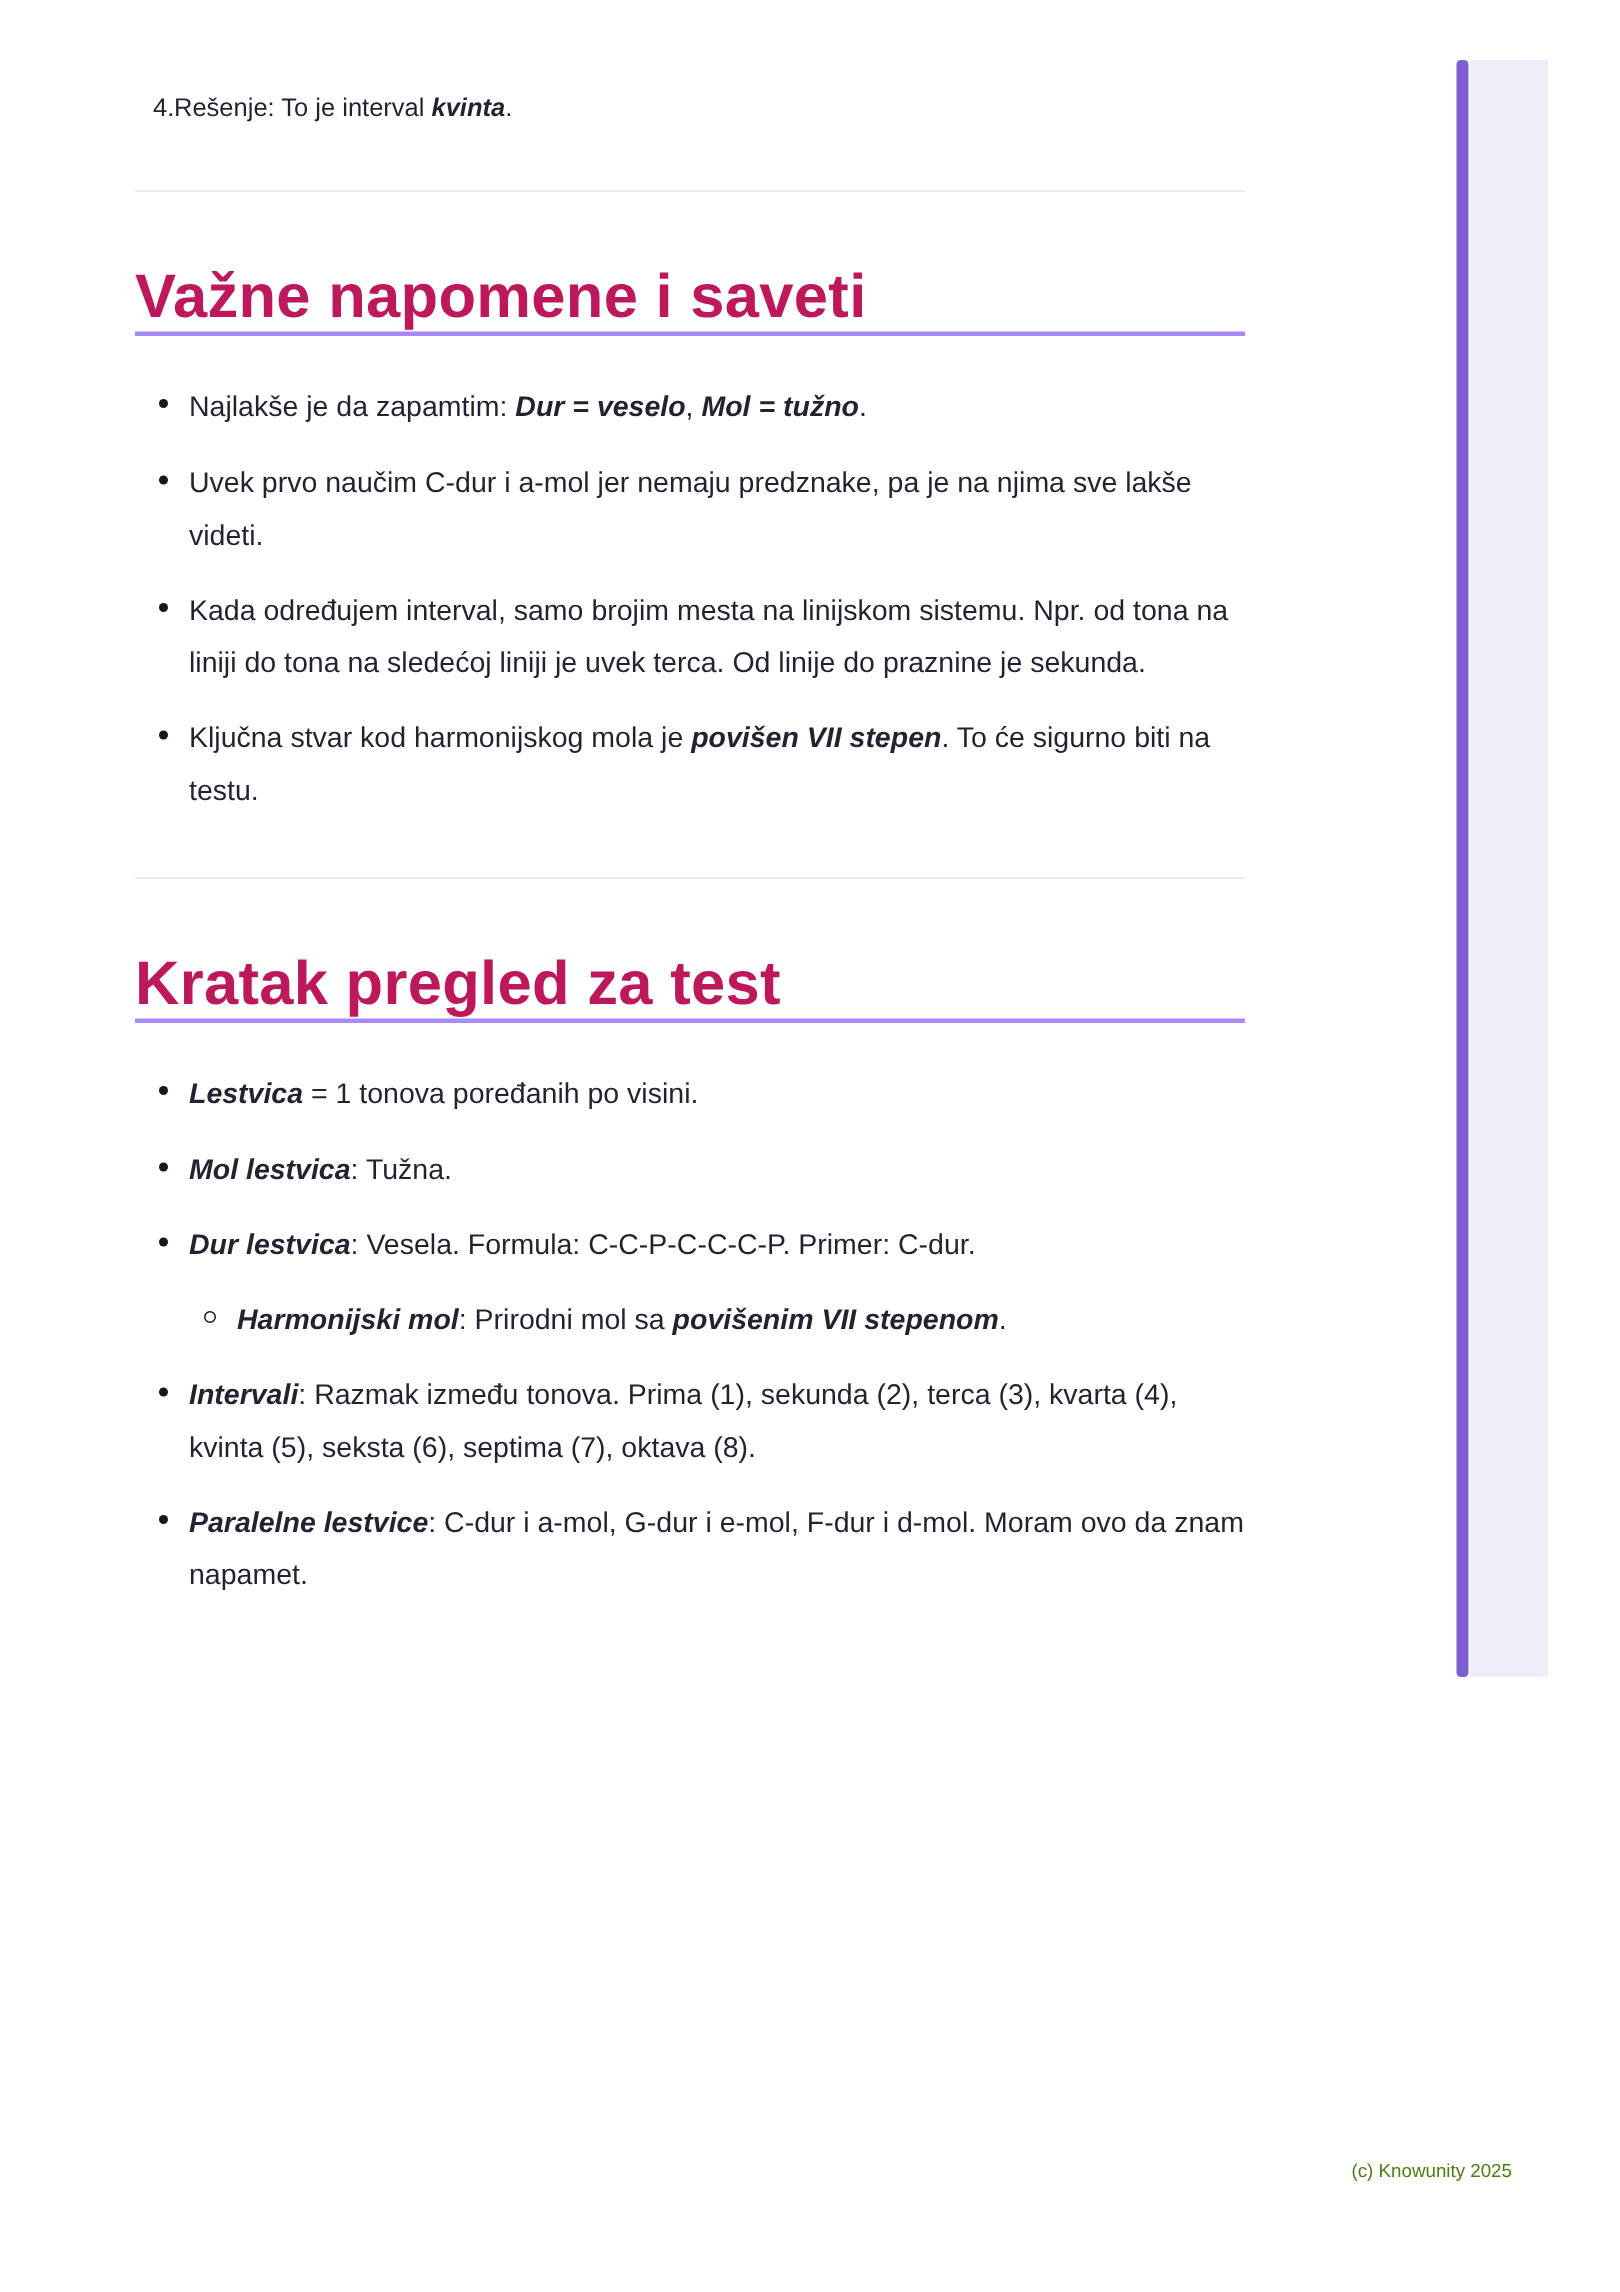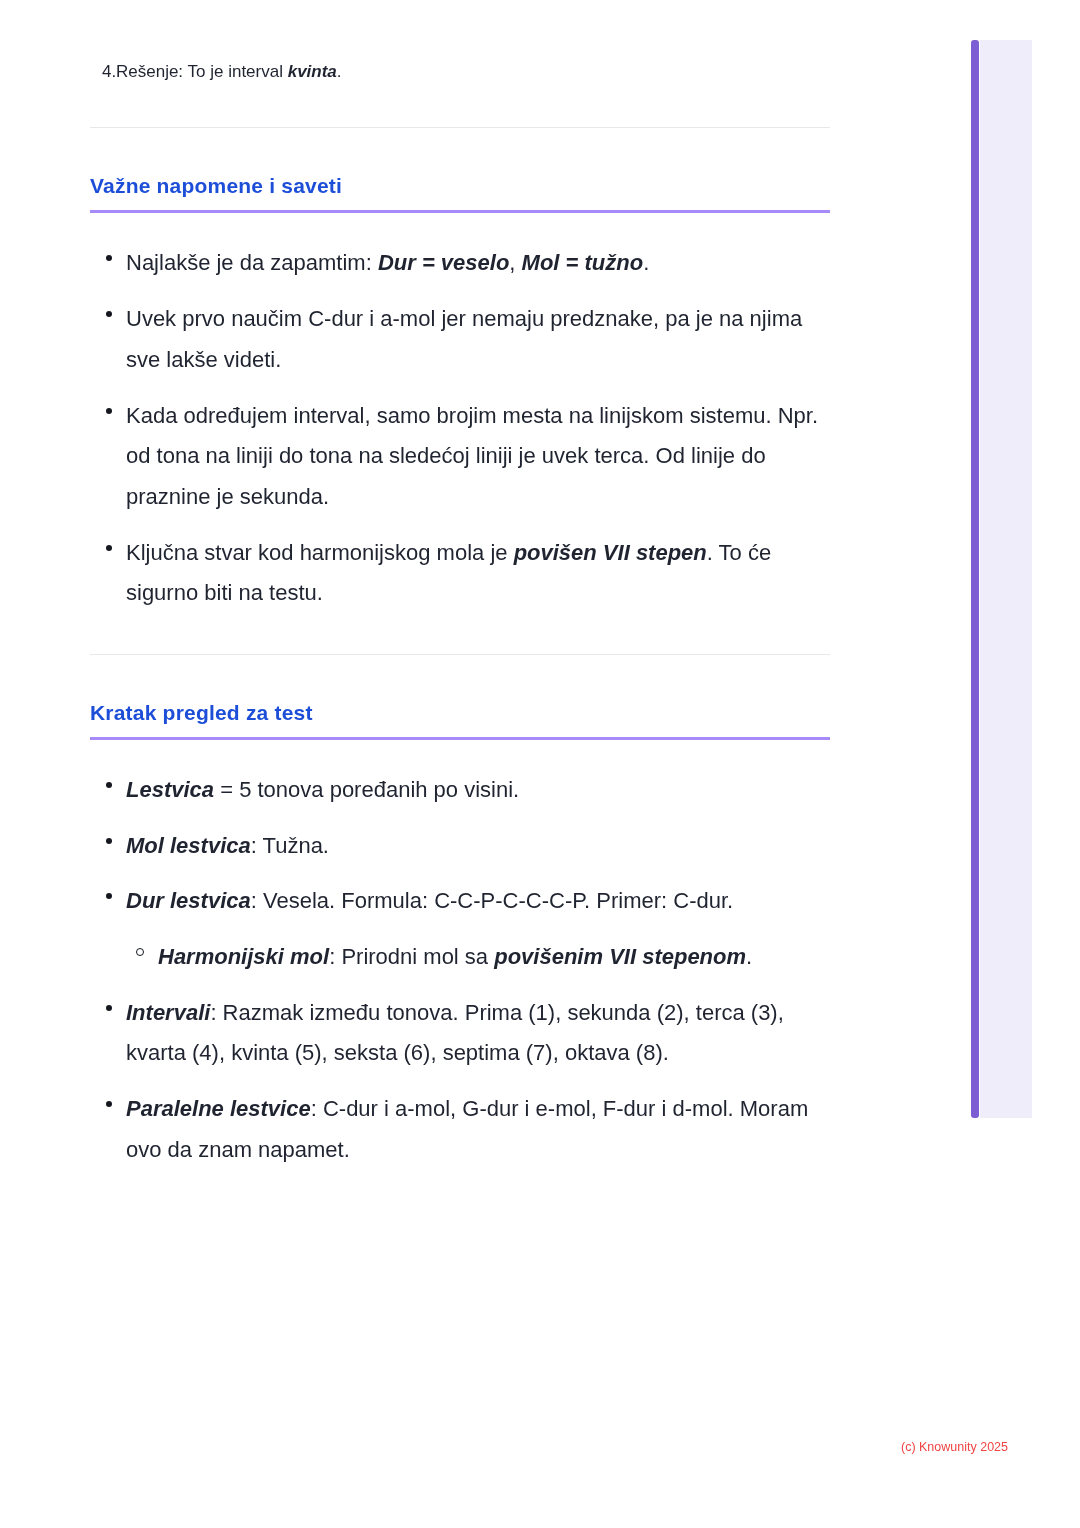--- a/index.html
+++ b/index.html
@@ -25,34 +25,33 @@
     display:flex;
   }
   .numbered-item .num { width:26px; flex:0 0 auto; padding-left:12px; }
   .divider {
     border:none;
     border-top:1px solid #e7e7ec;
     margin:40px 0 0 0;
   }
   .section-title {
     margin-top:46px;
-    font-size:21px;
+    font-size:41px;
     font-weight:700;
-    color:#1d4ed8;
-    padding-bottom:12px;
+    color:#be185d;
     border-bottom:3px solid #a78bfa;
     letter-spacing:0.2px;
   }
   ul.bullets {
     list-style:none;
     margin-top:30px;
   }
   ul.bullets li {
     position:relative;
-    font-size:22px;
+    font-size:19px;
     line-height:1.85;
     margin-bottom:15px;
   }
   .li-l1 { padding-left:36px; }
   .li-l1::before {
     content:"";
     position:absolute;
     left:16px; top:12px;
     width:6px; height:6px;
     border-radius:50%;
@@ -80,21 +79,21 @@
     position:absolute;
     top:40px; left:971px;
     width:8px; height:1078px;
     background:#7d5fd3;
     border-radius:3px;
   }
   .footer-credit {
     position:absolute;
     top:1440px; right:72px;
     font-size:12.5px;
-    color:#ef4444;
+    color:#4d7c0f;
   }
 </style>
 </head>
 <body>
 
 <div class="content">
 
   <div class="numbered-item">
     <span class="num">4.</span>
     <span class="li-text"><span>Rešenje: To je interval </span><strong>kvinta</strong><span>.</span></span>
@@ -107,21 +106,21 @@
       <li class="li-l1"><span>Najlakše je da zapamtim: </span><strong>Dur = veselo</strong><span>, </span><strong>Mol = tužno</strong><span>.</span></li>
       <li class="li-l1"><span>Uvek prvo naučim C-dur i a-mol jer nemaju predznake, pa je na njima sve lakše videti.</span></li>
       <li class="li-l1"><span>Kada određujem interval, samo brojim mesta na linijskom sistemu. Npr. od tona na liniji do tona na sledećoj liniji je uvek terca. Od linije do praznine je sekunda.</span></li>
       <li class="li-l1"><span>Ključna stvar kod harmonijskog mola je </span><strong>povišen VII stepen</strong><span>. To će sigurno biti na testu.</span></li>
     </ul>
 
   <hr class="divider">
 
   <h1 class="section-title">Kratak pregled za test</h1>
   <ul class="bullets">
-      <li class="li-l1"><strong>Lestvica</strong><span> = 5 tonova poređanih po visini.</span></li>
+      <li class="li-l1"><strong>Lestvica</strong><span> = 1 tonova poređanih po visini.</span></li>
       <li class="li-l1"><strong>Mol lestvica</strong><span>: Tužna.</span></li>
       <li class="li-l1"><strong>Dur lestvica</strong><span>: Vesela. Formula: C-C-P-C-C-C-P. Primer: C-dur.</span></li>
       <li class="li-l2"><strong>Harmonijski mol</strong><span>: Prirodni mol sa </span><strong>povišenim VII stepenom</strong><span>.</span></li>
       <li class="li-l1"><strong>Intervali</strong><span>: Razmak između tonova. Prima (1), sekunda (2), terca (3), kvarta (4), kvinta (5), seksta (6), septima (7), oktava (8).</span></li>
       <li class="li-l1"><strong>Paralelne lestvice</strong><span>: C-dur i a-mol, G-dur i e-mol, F-dur i d-mol. Moram ovo da znam napamet.</span></li>
     </ul>
 
 </div>
 
 <div class="scroll-track"></div>

